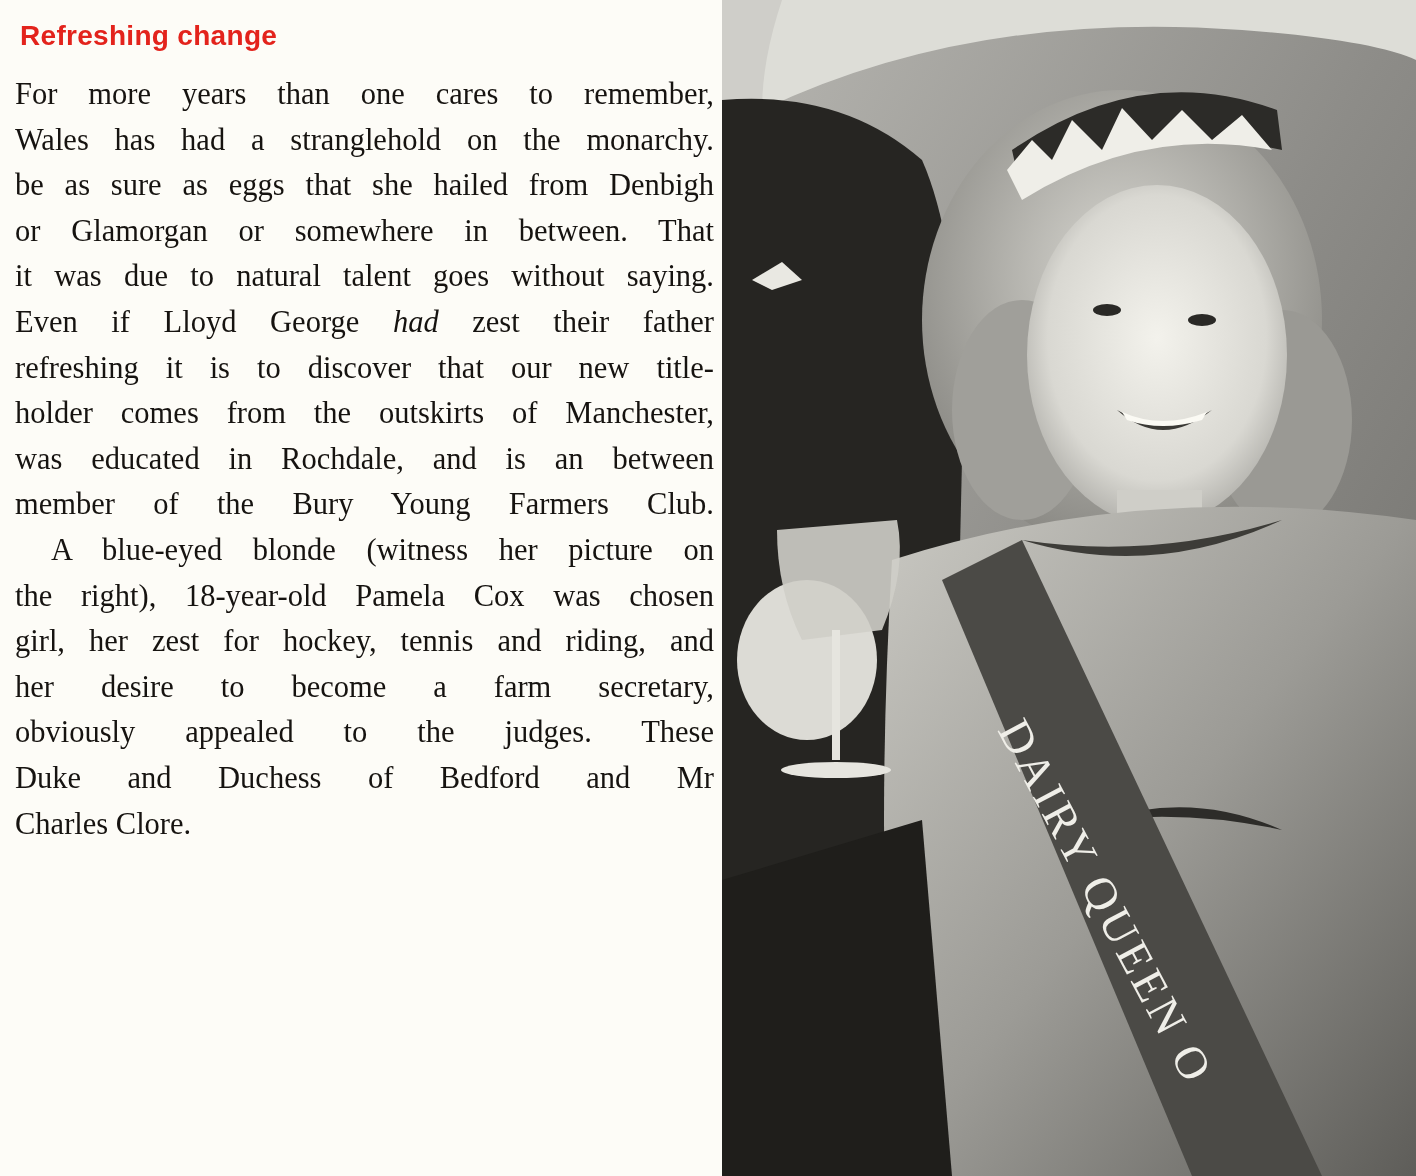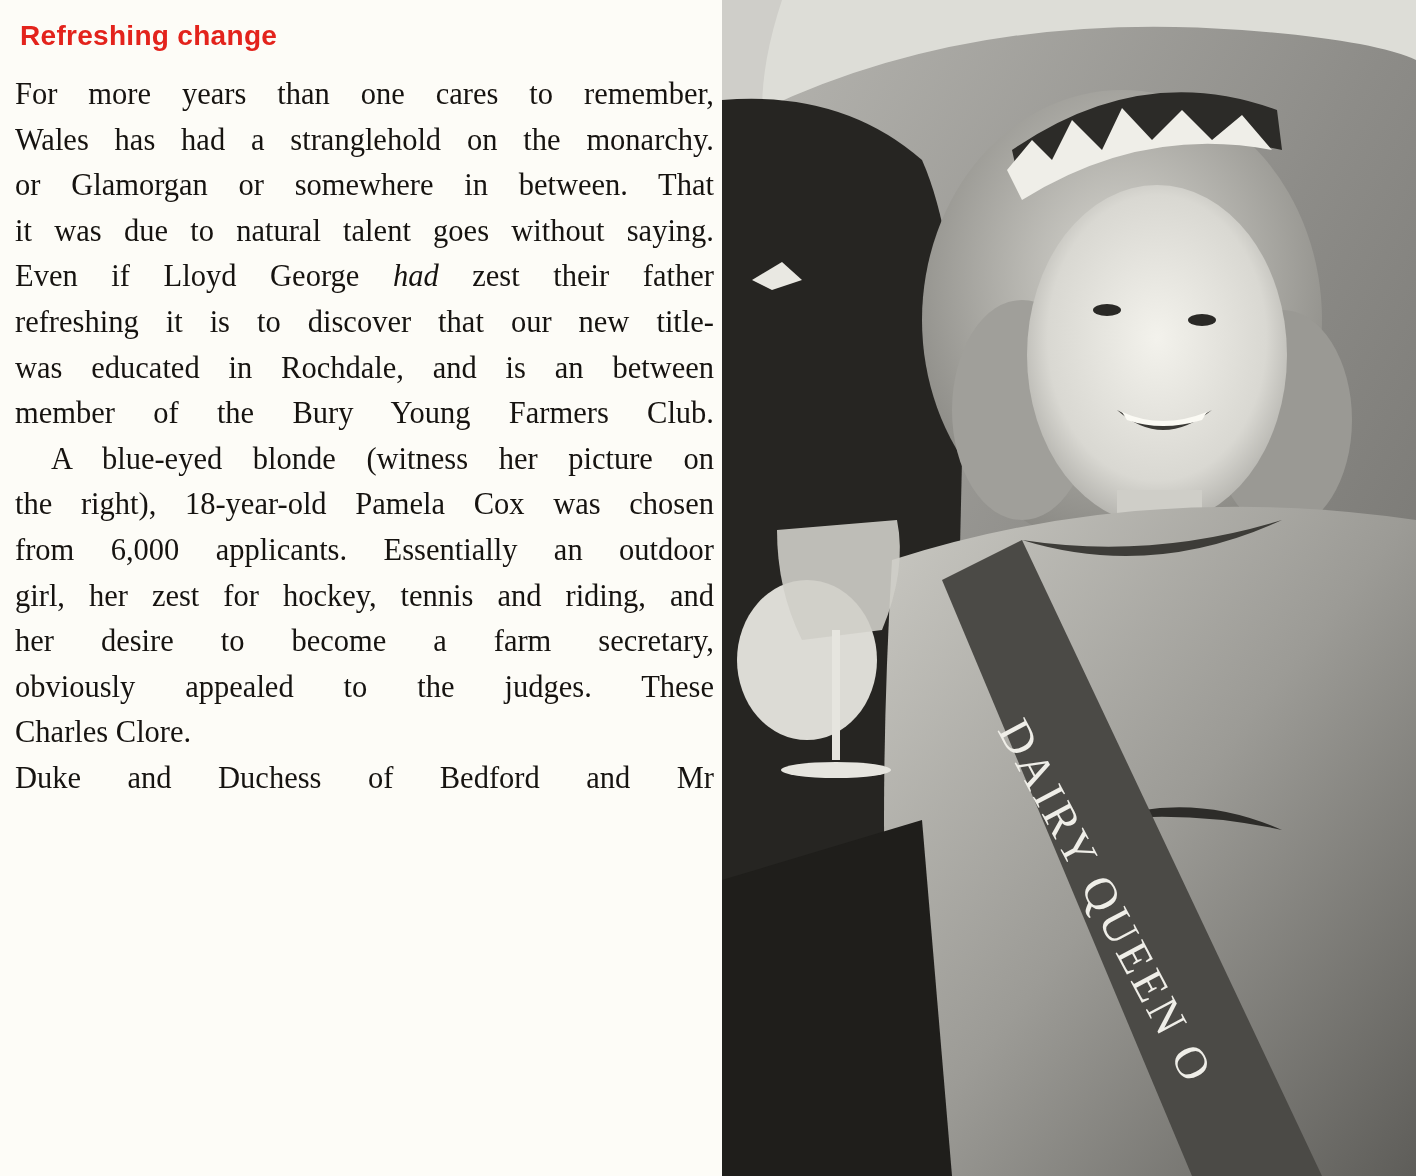--- a/index.html
+++ b/index.html
@@ -35,35 +35,36 @@
 </style>
 </head>
 <body>
 
 <div class="text-col">
   <div class="heading">Refreshing change</div>
   <div class="body-lines">
 
     <span class="line">For more years than one cares to remember,</span>
     <span class="line">Wales has had a stranglehold on the monarchy.</span>
+    <span class="line">be as sure as eggs that she hailed from Denbigh</span>
     <span class="line">or Glamorgan or somewhere in between. That</span>
     <span class="line">it was due to natural talent goes without saying.</span>
     <span class="line"><span>Even if Lloyd George </span><em>had</em><span> zest their father</span></span>
     <span class="line">refreshing it is to discover that our new title-</span>
+    <span class="line">holder comes from the outskirts of Manchester,</span>
     <span class="line">was educated in Rochdale, and is an between</span>
     <span class="line">member of the Bury Young Farmers Club.</span>
 
     <span class="line indent">A blue-eyed blonde (witness her picture on</span>
     <span class="line">the right), 18-year-old Pamela Cox was chosen</span>
-    <span class="line">from 6,000 applicants. Essentially an outdoor</span>
     <span class="line">girl, her zest for hockey, tennis and riding, and</span>
     <span class="line">her desire to become a farm secretary,</span>
     <span class="line">obviously appealed to the judges. These</span>
+    <span class="line">Duke and Duchess of Bedford and Mr</span>
     <span class="line last">Charles Clore.</span>
-    <span class="line">Duke and Duchess of Bedford and Mr</span>
   </div>
 </div>
 
 <div class="photo">
   <svg width="694" height="1176" viewBox="0 0 694 1176" xmlns="http://www.w3.org/2000/svg">
     <defs>
       <linearGradient id="bg" x1="0" y1="0" x2="1" y2="1">
         <stop offset="0" stop-color="#b8b7b2"></stop>
         <stop offset="0.5" stop-color="#8d8c88"></stop>
         <stop offset="1" stop-color="#6a6965"></stop>

